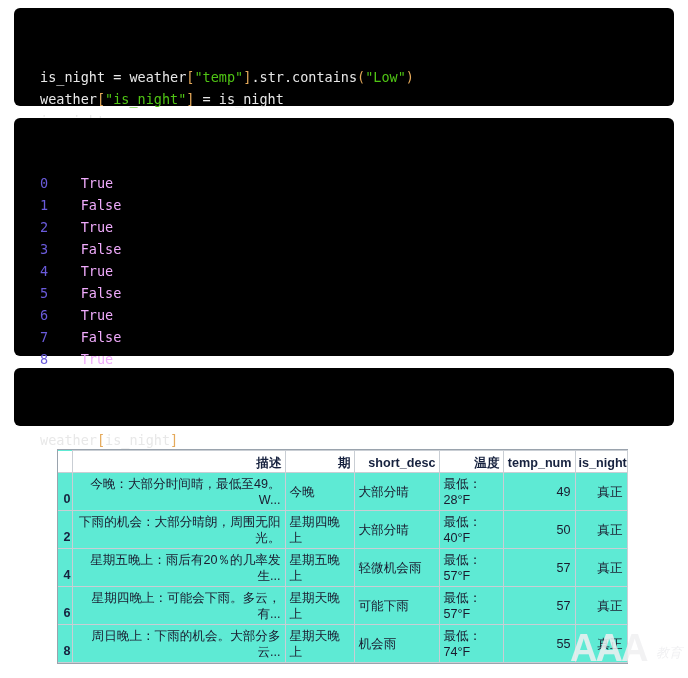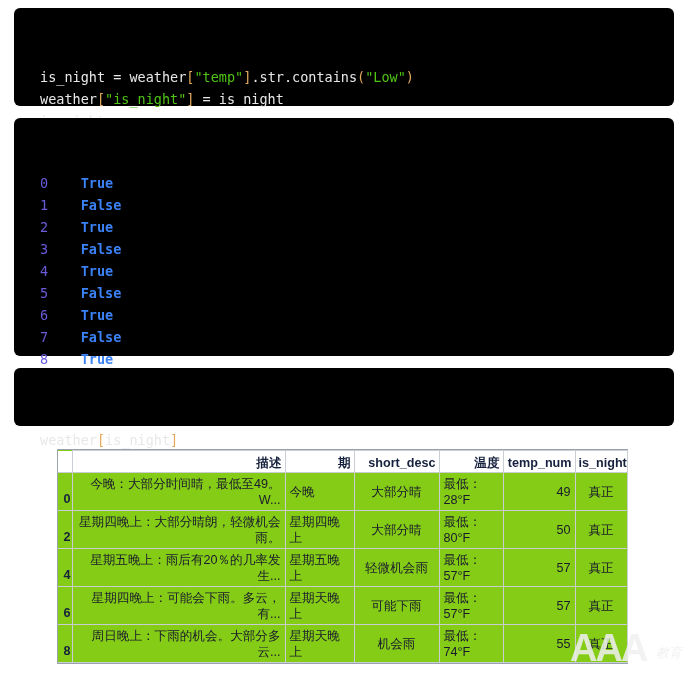--- a/index.html
+++ b/index.html
@@ -30,30 +30,30 @@
   #code-out-1 { left: 14px; top: 118px; width: 660px; height: 238px; }
   #code-in-2  { left: 14px; top: 368px; width: 660px; height: 58px; }
 
   #code-out-1 .inner { padding-top: 10px; }
   #code-in-2 .inner  { padding-top: 17px; }
 
   .tok-plain  { color: #e8e8e8; }
   .tok-str    { color: #4fc414; }
   .tok-brk    { color: #e5a95a; }
   .tok-idx    { color: #6a5bdb; }
-  .tok-bool   { color: #3b82f6; font-weight: bold; }
+  .tok-bool   { color: #f0abfc; }
   .tok-white  { color: #f2f2f2; }
 
   
   #df-wrap {
     position: absolute;
     left: 57px; top: 449px;
     width: 571px;
     border: 1px solid #9aa3ad;
-    background: #84cc16;
+    background: #5eead4;
   }
   table.df {
     border-collapse: collapse;
     width: 100%;
     table-layout: fixed;
     font-family: "Liberation Sans", "DejaVu Sans", sans-serif;
     font-size: 12.6px;
     color: #1a1a2e;
   }
   table.df th, table.df td {
@@ -78,24 +78,24 @@
     text-align: right;
     font-weight: bold;
     color: #16213e;
     vertical-align: bottom;
     padding: 0 1px 3px 0;
     border-left: none;
     font-size: 12.6px;
   }
   .c-desc  { text-align: right; }
   .c-qi    { text-align: left; margin-top: 24px; }
-  .c-short { text-align: center; }
+  .c-short { text-align: left; }
   .c-temp  { text-align: left; }
   .c-num   { text-align: right; }
-  .c-night { text-align: center; }
+  .c-night { text-align: right; }
   tbody tr { height: 38px; }
 
   
   #watermark {
     position: absolute;
     left: 570px; top: 628px;
     width: 120px; height: 46px;
     pointer-events: none;
     opacity: 0.85;
   }
@@ -160,24 +160,24 @@
             <td class="idx">0</td>
             <td class="c-desc">今晚：大部分时间晴，最低至49。W...</td>
             <td class="c-qi">今晚</td>
             <td class="c-short">大部分晴</td>
             <td class="c-temp">最低：28°F</td>
             <td class="c-num">49</td>
             <td class="c-night">真正</td>
           </tr>
           <tr>
             <td class="idx">2</td>
-            <td class="c-desc">星期四晚上：大部分晴朗，轻微机会雨。</td>
+            <td class="c-desc">下雨的机会：大部分晴朗，周围无阳光。</td>
             <td class="c-qi">星期四晚上</td>
             <td class="c-short">大部分晴</td>
-            <td class="c-temp">最低：80°F</td>
+            <td class="c-temp">最低：40°F</td>
             <td class="c-num">50</td>
             <td class="c-night">真正</td>
           </tr>
           <tr>
             <td class="idx">4</td>
             <td class="c-desc">星期五晚上：雨后有20％的几率发生...</td>
             <td class="c-qi">星期五晚上</td>
             <td class="c-short">轻微机会雨</td>
             <td class="c-temp">最低：57°F</td>
             <td class="c-num">57</td>

